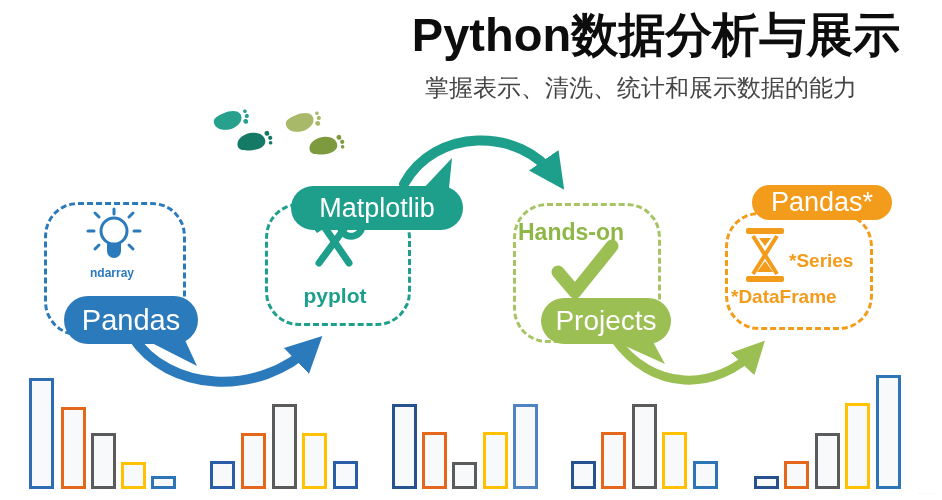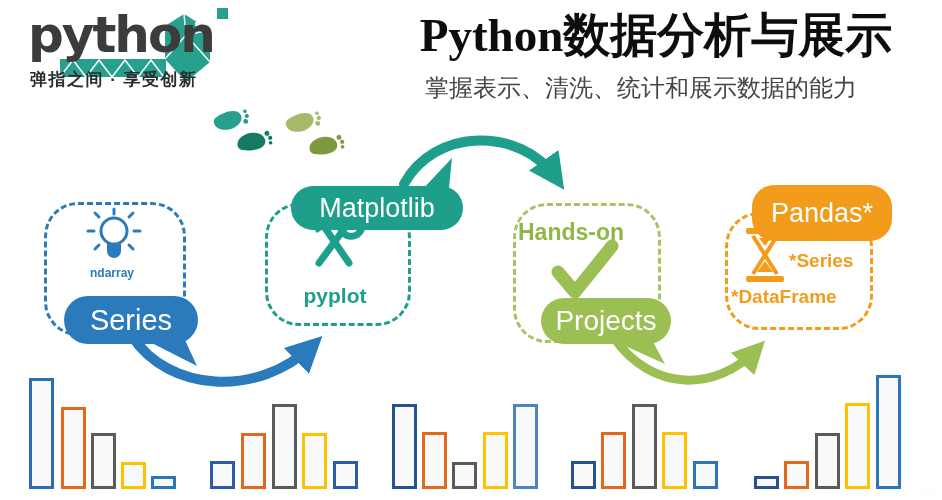--- a/index.html
+++ b/index.html
@@ -9,37 +9,37 @@
   
   .logo{position:absolute;left:24px;top:4px;width:210px;height:96px;}
   .logo svg{position:absolute;left:0;top:0;}
   .logo-word{position:absolute;left:4px;top:2px;font-size:50px;font-weight:bold;color:#3c3c3c;
              letter-spacing:-2px;z-index:2;font-family:"DejaVu Sans",sans-serif;}
   .logo-tagline{position:absolute;left:6px;top:64px;font-size:17px;font-weight:bold;color:#2b2b2b;
                 letter-spacing:1.5px;z-index:2;white-space:nowrap;}
 
   
   .title{position:absolute;left:380px;top:4px;width:552px;text-align:center;
-         font-family:Liberation Serif, serif;font-weight:bold;font-size:47px;color:#0d0d0d;white-space:nowrap;}
+         font-family:Liberation Sans, sans-serif;font-weight:bold;font-size:47px;color:#0d0d0d;white-space:nowrap;}
   .subtitle{position:absolute;left:425px;top:72px;width:505px;text-align:left;
             font-size:24px;color:#454545;white-space:nowrap;}
 
   
   .dashedbox{position:absolute;border:3px dashed;border-radius:34px;background:transparent;}
   .box-numpy{left:44px;top:202px;width:136px;height:128px;border-color:#2b7abb;}
   .box-mpl{left:265px;top:203px;width:140px;height:117px;border-color:#1d9f8c;}
   .box-hands{left:513px;top:203px;width:142px;height:134px;border-color:#a7c464;}
   .box-pandas{left:725px;top:212px;width:142px;height:112px;border-color:#f39c1c;}
 
   .bubble{position:absolute;display:flex;align-items:center;justify-content:center;
           color:#fff;font-weight:normal;z-index:5;white-space:nowrap;}
   .bub-numpy{left:64px;top:296px;width:134px;height:48px;background:#2b7abb;border-radius:24px;font-size:29px;}
   .bub-mpl{left:291px;top:186px;width:172px;height:44px;background:#1d9f8c;border-radius:22px;font-size:27px;}
   .bub-projects{left:541px;top:298px;width:130px;height:46px;background:#9cbf54;border-radius:23px;font-size:28px;}
-  .bub-pandas{left:752px;top:185px;width:140px;height:56px;background:#f39c1c;border-radius:22px;font-size:27px;}
+  .bub-pandas{left:752px;top:185px;width:140px;height:35px;background:#f39c1c;border-radius:22px;font-size:27px;}
 
   .nodetext{position:absolute;font-weight:bold;z-index:4;white-space:nowrap;}
   .txt-ndarray{left:47px;top:266px;width:130px;text-align:center;color:#2b7abb;font-size:12px;}
   .txt-pyplot{left:275px;top:284px;width:120px;text-align:center;color:#1d9f8c;font-size:21px;}
   .txt-handson{left:518px;top:219px;width:132px;color:#8fb747;font-size:23px;}
   .txt-series{left:789px;top:250px;color:#f39c1c;font-size:19px;}
   .txt-dataframe{left:731px;top:286px;color:#f39c1c;font-size:19px;text-align:right;}
 
   .icon{position:absolute;z-index:4;}
   .icon-bulb{left:86px;top:207px;}
@@ -82,34 +82,20 @@
       <div class="bar" style="left: 632px; height: 85px; width: 25px; bottom: 11px; border-color: rgb(91, 91, 91);"></div>
       <div class="bar" style="left: 662px; height: 57px; width: 25px; bottom: 11px; border-color: rgb(255, 193, 0);"></div>
       <div class="bar" style="left: 693px; height: 28px; width: 25px; bottom: 11px; border-color: rgb(46, 117, 182);"></div>
       <div class="bar" style="left: 754px; height: 13px; width: 25px; bottom: 11px; border-color: rgb(39, 81, 143);"></div>
       <div class="bar" style="left: 784px; height: 28px; width: 25px; bottom: 11px; border-color: rgb(229, 103, 28);"></div>
       <div class="bar" style="left: 815px; height: 56px; width: 25px; bottom: 11px; border-color: rgb(91, 91, 91);"></div>
       <div class="bar" style="left: 845px; height: 86px; width: 25px; bottom: 11px; border-color: rgb(255, 193, 0);"></div>
       <div class="bar" style="left: 876px; height: 114px; width: 25px; bottom: 11px; border-color: rgb(46, 117, 182);"></div>
     </div>
 
-  <div class="logo">
-    <svg width="210" height="96" viewBox="0 0 210 96">
-      <rect x="36" y="55" width="106" height="18" fill="#27a08e"></rect>
-      <polyline points="36,73 49,56 62,73 75,56 88,73 101,56 114,73 127,56 140,73" fill="none" stroke="#ffffff" stroke-width="1.4"></polyline>
-      <polygon points="141,55 141,22 160,10 186,26 186,58 162,78" fill="#27a08e"></polygon>
-      <polyline points="141,55 162,31 186,58" fill="none" stroke="#ffffff" stroke-width="1.4"></polyline>
-      <polyline points="162,31 160,10" fill="none" stroke="#ffffff" stroke-width="1.4"></polyline>
-      <polyline points="162,31 186,26" fill="none" stroke="#ffffff" stroke-width="1.4"></polyline>
-      <circle cx="174" cy="20" r="3" fill="#ffffff"></circle>
-      <rect x="193" y="4" width="11" height="11" fill="#27a08e"></rect>
-    </svg>
-    <div class="logo-word">python</div>
-    <div class="logo-tagline">弹指之间 · 享受创新</div>
-  </div>
 
   <div class="title">Python数据分析与展示</div>
   <div class="subtitle">掌握表示、清洗、统计和展示数据的能力</div>
 
   <div class="dashedbox box-numpy"></div>
   <div class="dashedbox box-mpl"></div>
   <div class="dashedbox box-hands"></div>
   <div class="dashedbox box-pandas"></div>
 
   <svg class="overlay" width="942" height="500" viewBox="0 0 942 500">
@@ -212,19 +198,19 @@
       <polygon points="15,10 27,10 21,18" stroke="none"></polygon>
     </g>
   </svg>
 
   <div class="nodetext txt-ndarray">ndarray</div>
   <div class="nodetext txt-pyplot">pyplot</div>
   <div class="nodetext txt-handson">Hands-on</div>
   <div class="nodetext txt-series">*Series</div>
   <div class="nodetext txt-dataframe">*DataFrame</div>
 
-  <div class="bubble bub-numpy">Series</div>
+  <div class="bubble bub-numpy">Pandas</div>
   <div class="bubble bub-mpl">Matplotlib</div>
   <div class="bubble bub-projects">Projects</div>
   <div class="bubble bub-pandas">Pandas*</div>
 
   <div class="watermark">······</div>
 </div>
 
 </body></html>

